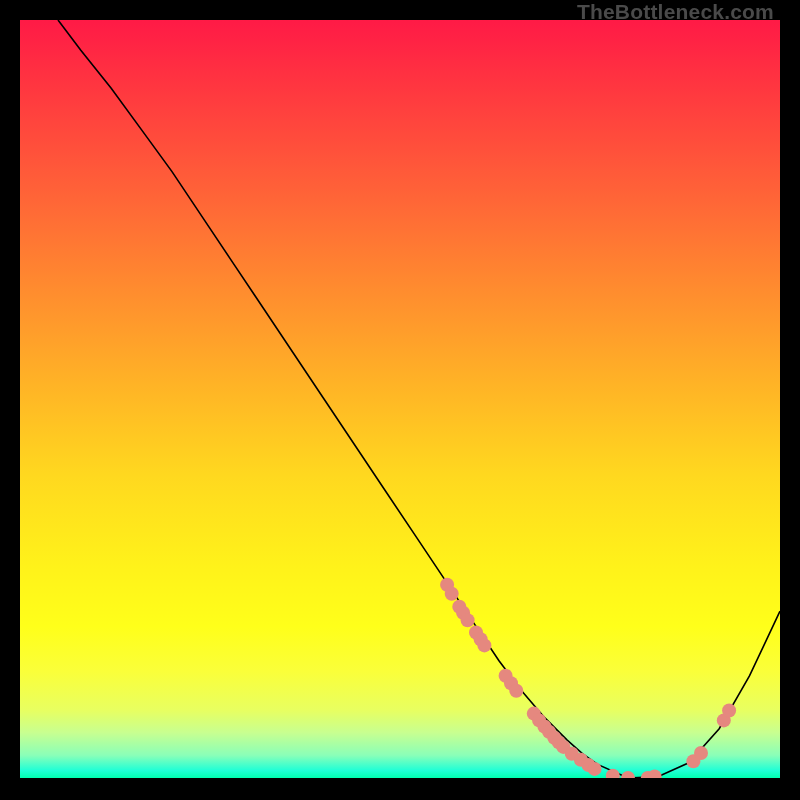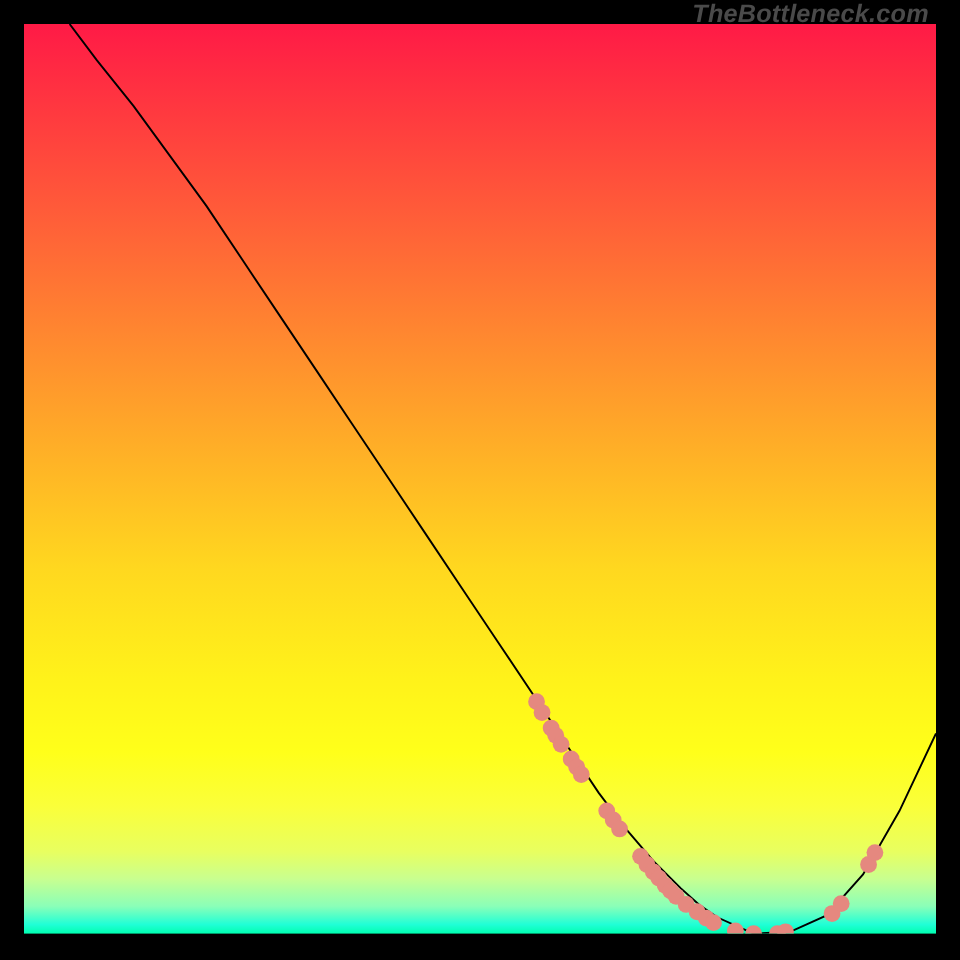--- a/index.html
+++ b/index.html
@@ -35,21 +35,20 @@
     );
   }
   .watermark {
     position: absolute;
     top: 0px;
     right: 26px;
     font-size: 21px;
     font-weight: bold;
     color: #4a4a4a;
     letter-spacing: 0.2px;
-    font-style: italic;
   }
   svg.plot {
     position: absolute;
     left: 20px;
     top: 20px;
     width: 760px;
     height: 758px;
   }
 </style>
 </head>

